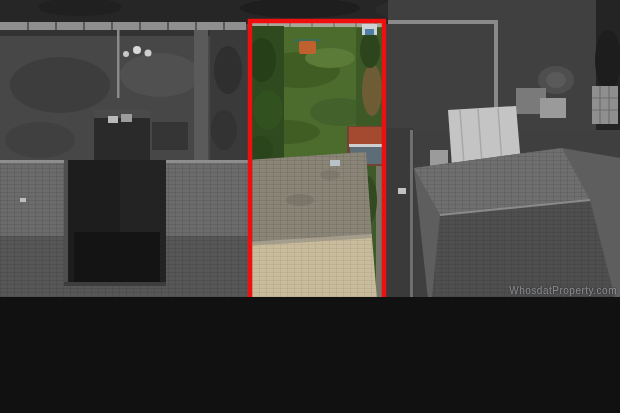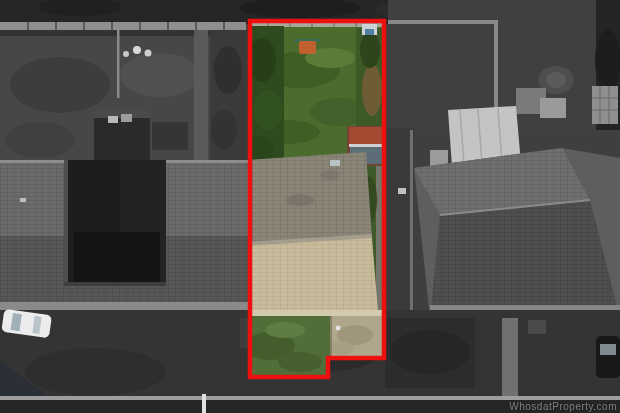--- a/index.html
+++ b/index.html
@@ -1,16 +1,16 @@
 <!DOCTYPE html>
 <html><head>
 <meta charset="utf-8">
 <style>
   html,body{margin:0;padding:0;background:#111;}
-  #stage{position:relative;width:620px;height:413px;overflow:hidden;
+  #stage{position:relative;width:620px;height:297px;overflow:hidden;
          font-family:"Liberation Sans", sans-serif;background:#3f3f3f;text-align:center;}
   #stage svg{position:absolute;left:0;top:0;}
   
   .logo{position:absolute;left:0;top:344px;width:220px;height:69px;pointer-events:none;}
   
   .watermark{position:absolute;right:3px;bottom:1px;font-size:10px;letter-spacing:.5px;
              color:rgba(205,210,220,.55);text-shadow:0 0 2px rgba(0,0,0,.6);}
 </style>
 </head>
 <body>

